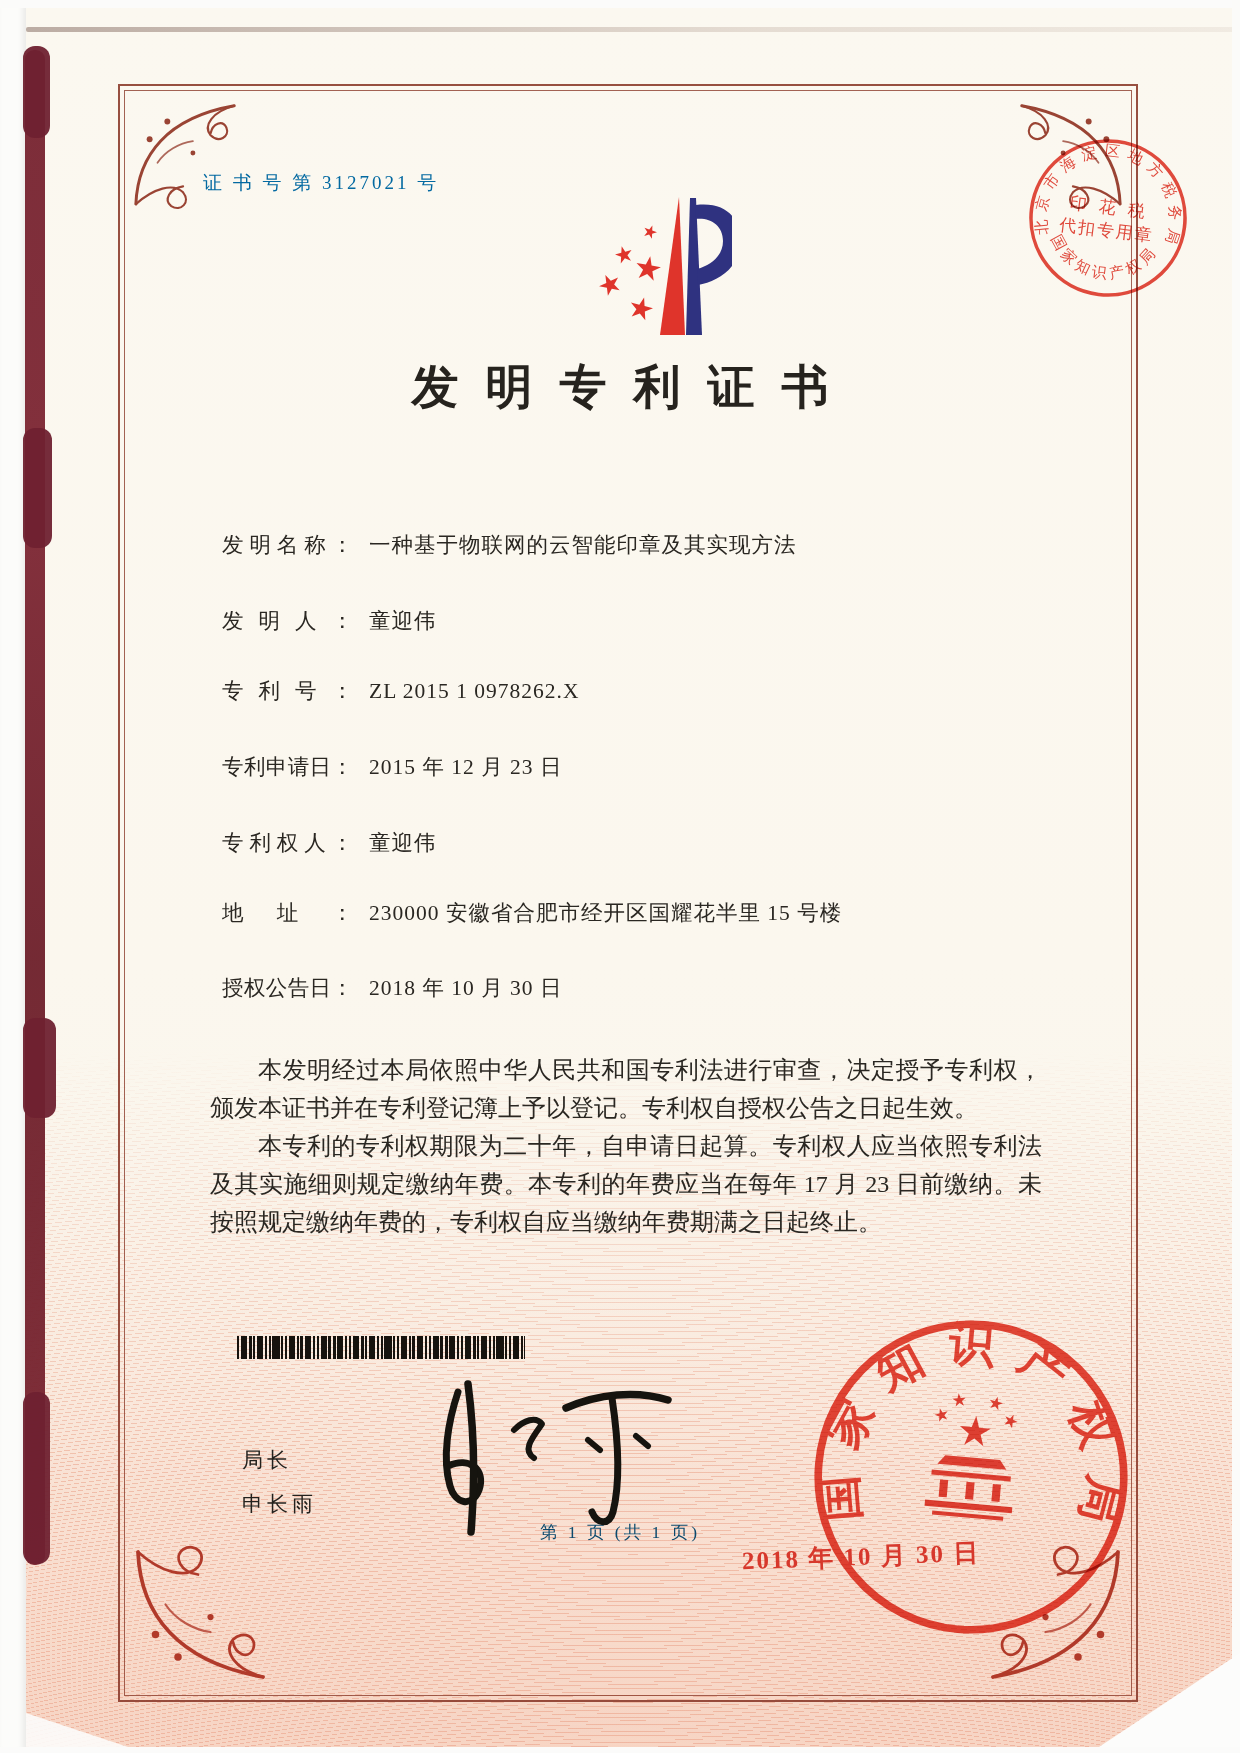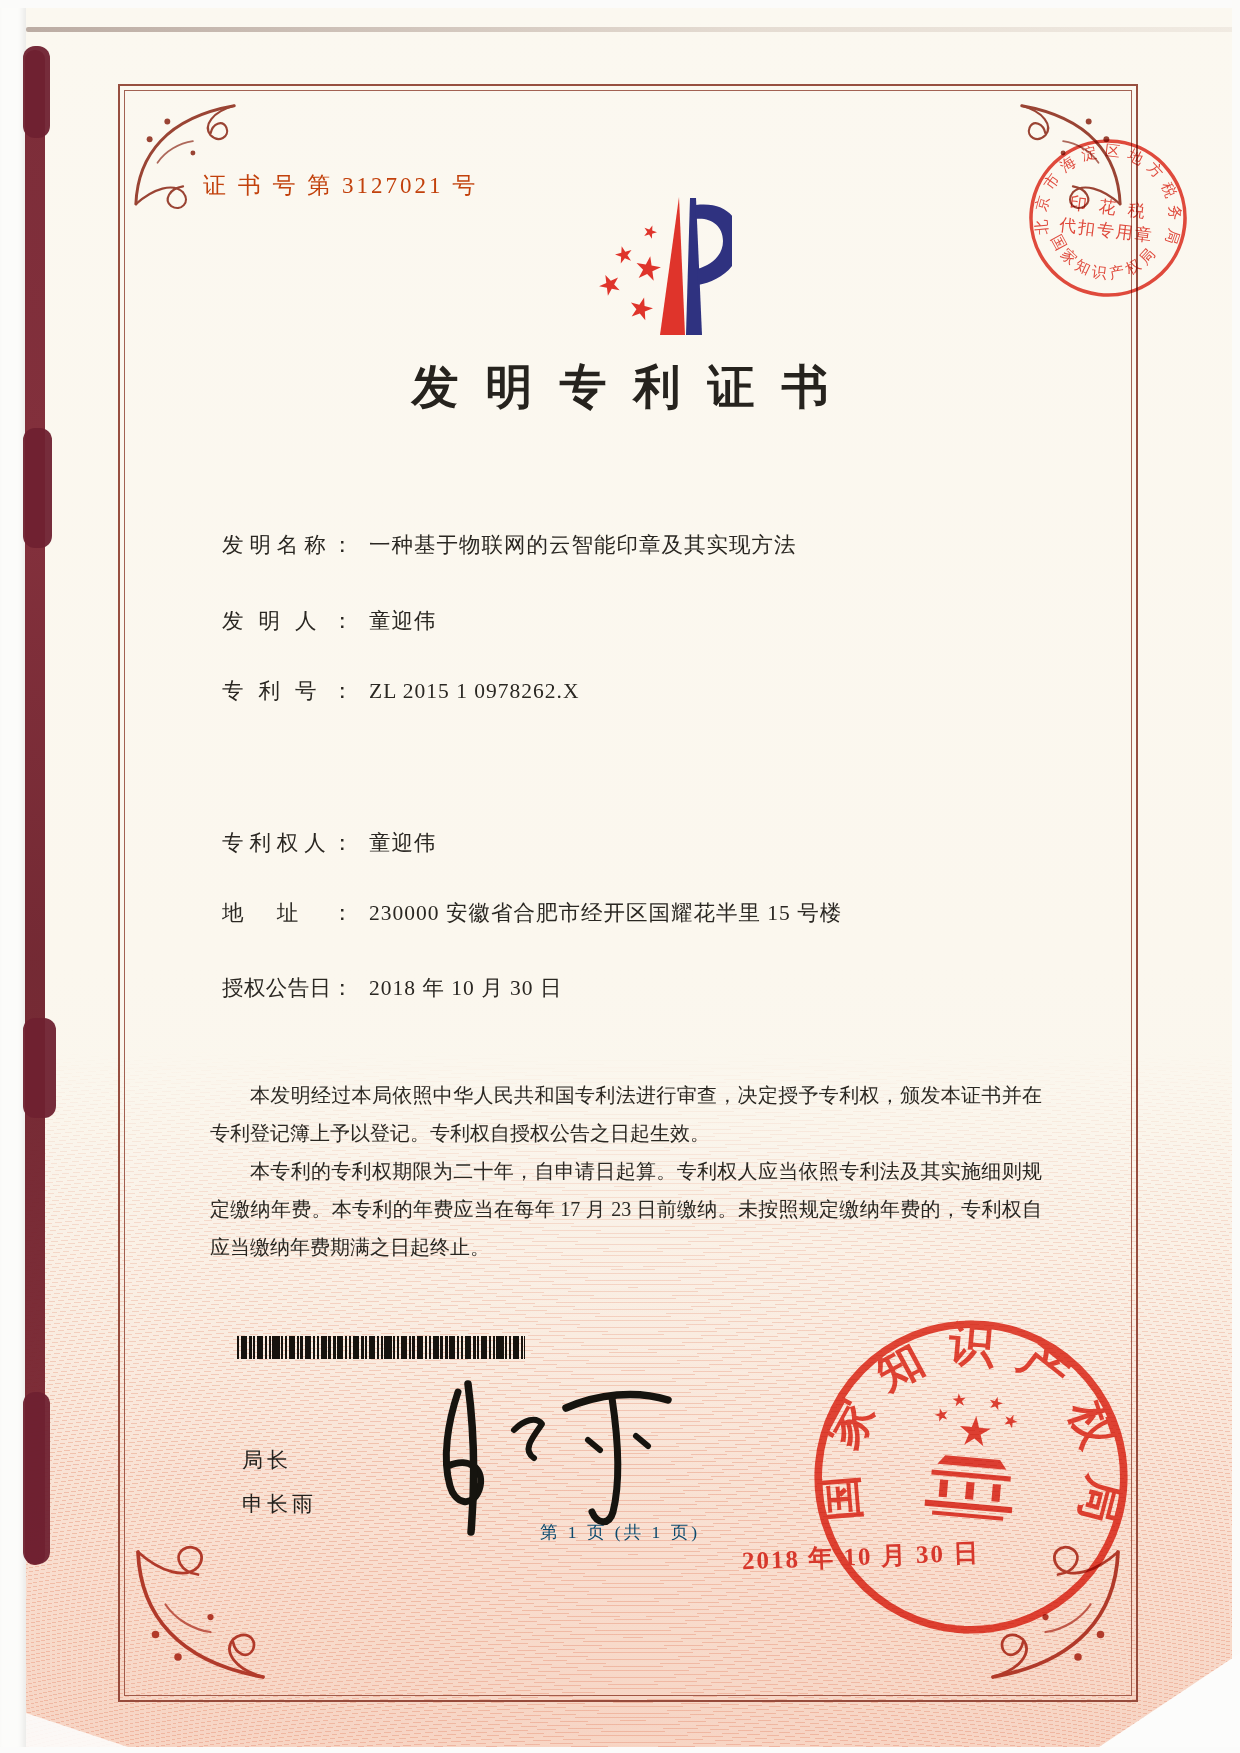--- a/index.html
+++ b/index.html
@@ -17,34 +17,34 @@
   
   .frame{position:absolute;left:118px;top:84px;width:1016px;height:1614px;
          border:2.5px solid rgba(140,60,44,.9);z-index:2;}
   .frame::before{content:"";position:absolute;inset:4px;border:1.2px solid rgba(140,60,44,.8);}
   .corner{position:absolute;width:118px;height:118px;color:#9a4434;}
   .corner.tl{left:8px;top:8px;}
   .corner.tr{right:8px;top:8px;transform:scaleX(-1);}
   .corner.bl{left:8px;bottom:8px;width:150px;height:150px;color:#b13a2a;transform:scaleY(-1);}
   .corner.br{right:8px;bottom:8px;width:150px;height:150px;color:#b13a2a;transform:scale(-1,-1);}
   
-  .certno{position:absolute;left:203px;top:170px;z-index:3;font-size:23px;
-          letter-spacing:3px;color:#c2410c;}
+  .certno{position:absolute;left:203px;top:170px;z-index:3;font-size:19px;
+          letter-spacing:3px;color:#0369a1;}
   .logo{position:absolute;left:520px;top:182px;width:212px;height:162px;z-index:3;}
   .title{position:absolute;left:0;right:0;top:348px;z-index:3;margin:8px;text-align:center;
          font-size:47px;font-weight:600;color:#26231e;letter-spacing:27px;text-indent:27px;}
   
   .frow{position:absolute;left:222px;z-index:3;font-size:21.5px;color:#2a2722;white-space:nowrap;}
   .flabel{display:inline-block;width:131px;text-align:justify;-moz-text-align-last:justify;
           text-align-last:justify;}
   .fvalue{margin-left:16px;letter-spacing:1px;margin-top:10px;}
   .r1{top:530px}.r2{top:606px}.r3{top:676px}.r4{top:752px}.r5{top:828px}.r6{top:898px}
   .r7{top:973px}.r7b{top:973px;left:625px;}
   
-  .bodytext{position:absolute;left:210px;top:1076px;width:832px;z-index:3;font-size:20px;
+  .bodytext{position:absolute;left:210px;top:1051px;width:832px;z-index:3;font-size:24px;
             line-height:38px;color:#2a2722;text-align:justify;}
   .bodytext p{margin:0;text-indent:2em;}
   
   .barcode{position:absolute;left:237px;top:1336px;width:288px;height:23px;z-index:3;
     background:
       repeating-linear-gradient(90deg,#17130e 0 2px,transparent 2px 4px),
       repeating-linear-gradient(90deg,#17130e 0 1px,transparent 1px 7px),
       repeating-linear-gradient(90deg,transparent 0 5px,#17130e 5px 9px,transparent 9px 16px);}
   
   .director{position:absolute;left:242px;top:1438px;z-index:3;
@@ -162,20 +162,21 @@
       <polygon points="170,16 166,153 182,153 176,16"></polygon>
       <path d="M176,23 C210,19 222,41 220,63 C218,88 196,100 178,103 L177,87 C192,83 203,73 203,59 C203,43 190,35 175,37 Z"></path>
     </g>
   </svg>
 
   <h1 class="title">发明专利证书</h1>
 
   <div class="frow r1"><span class="flabel">发明名称：</span><span class="fvalue">一种基于物联网的云智能印章及其实现方法</span></div>
   <div class="frow r2"><span class="flabel">发明人：</span><span class="fvalue">童迎伟</span></div>
   <div class="frow r3"><span class="flabel">专利号：</span><span class="fvalue">ZL 2015 1 0978262.X</span></div>
+  <div class="frow r4"><span class="flabel">专利申请日：</span><span class="fvalue">2015 年 12 月 23 日</span></div>
   <div class="frow r5"><span class="flabel">专利权人：</span><span class="fvalue">童迎伟</span></div>
   <div class="frow r6"><span class="flabel">地址：</span><span class="fvalue">230000  安徽省合肥市经开区国耀花半里 15 号楼</span></div>
   <div class="frow r7"><span class="flabel">授权公告日：</span><span class="fvalue">2018 年 10 月 30 日</span></div>
 
   <div class="bodytext">
     <p>本发明经过本局依照中华人民共和国专利法进行审查，决定授予专利权，颁发本证书并在专利登记簿上予以登记。专利权自授权公告之日起生效。</p>
     <p>本专利的专利权期限为二十年，自申请日起算。专利权人应当依照专利法及其实施细则规定缴纳年费。本专利的年费应当在每年 17 月 23 日前缴纳。未按照规定缴纳年费的，专利权自应当缴纳年费期满之日起终止。</p>
   </div>
 
   <div class="barcode"></div>

